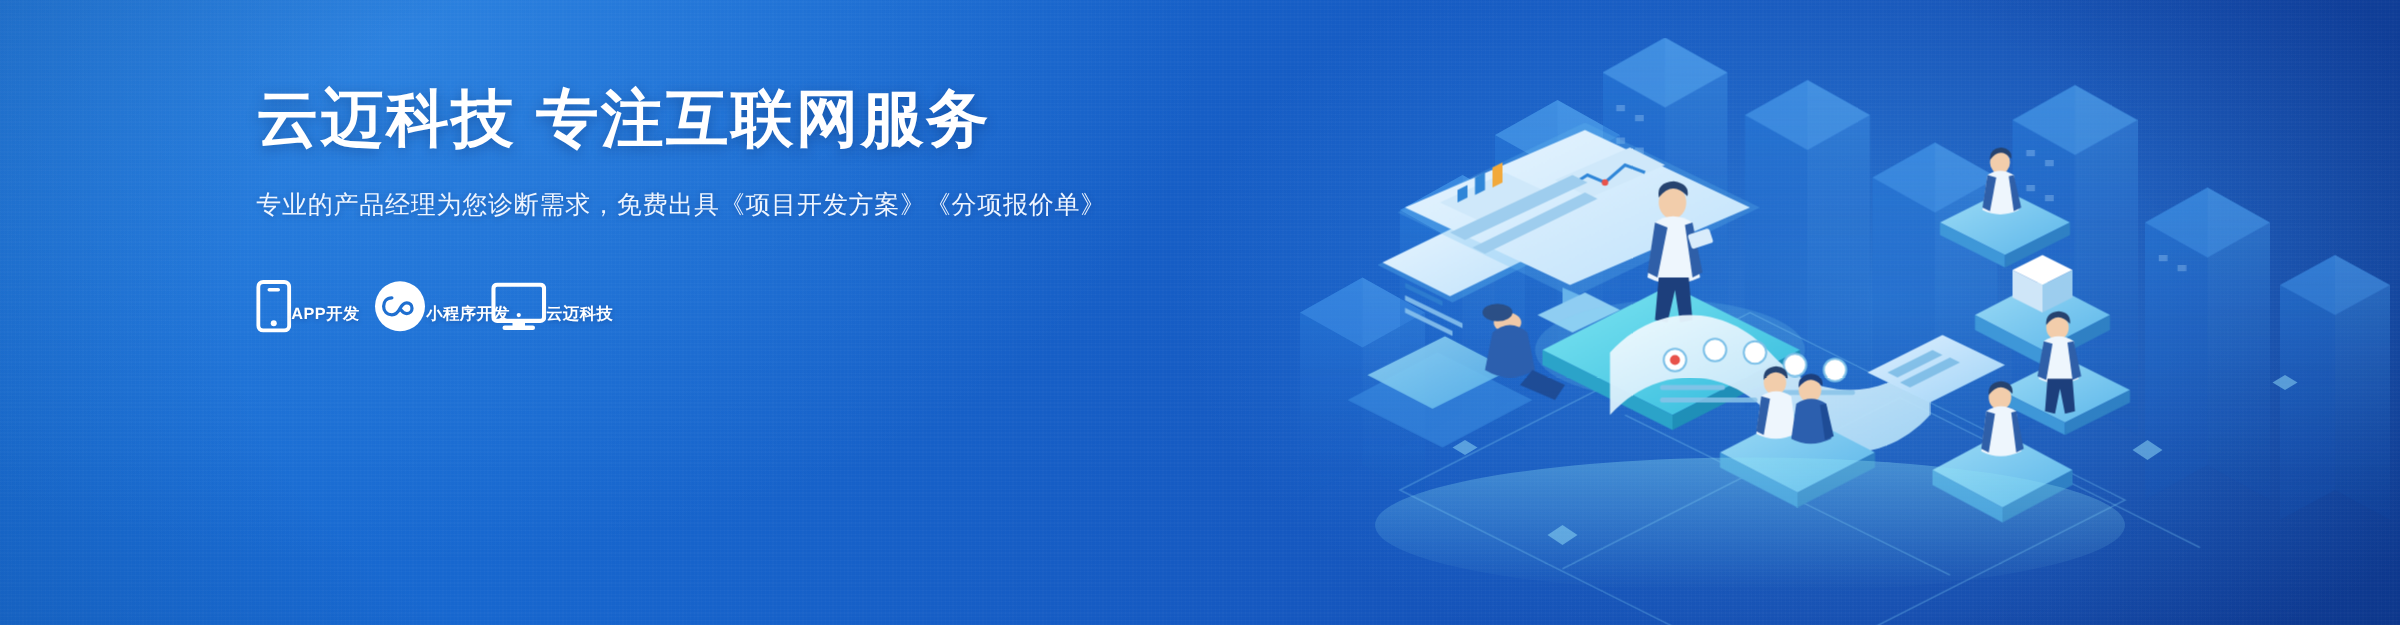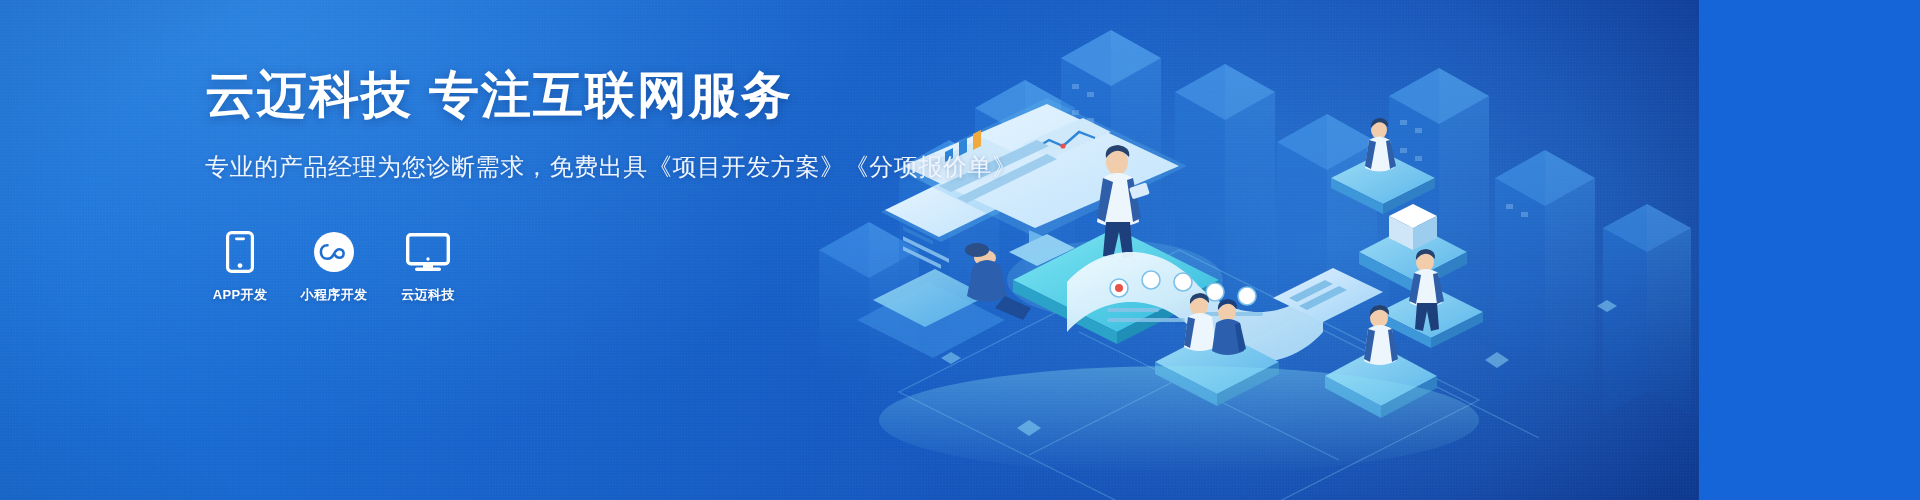--- a/index.html
+++ b/index.html
@@ -2,21 +2,21 @@
 <html><head>
 <meta charset="utf-8">
 <style>
   html,body{margin:0;padding:0;}
   body{
     width:1920px;height:500px;overflow:hidden;
     font-family:"Liberation Sans","DejaVu Sans",sans-serif;
     background:#1565d8;
   }
   .banner{
-    position:relative;width:1699px;height:500px;overflow:hidden;
+    position:relative;width:1920px;height:500px;overflow:hidden;
     background:
       radial-gradient(ellipse 900px 520px at 78% 48%, rgba(60,150,235,0.55) 0%, rgba(60,150,235,0) 62%),
       radial-gradient(ellipse 1100px 700px at 16% 6%, rgba(70,160,240,0.42) 0%, rgba(70,160,240,0) 60%),
       linear-gradient(118deg,#1b72d8 0%,#1767cf 28%,#1558c0 58%,#1246a8 82%,#0f3c96 100%);
   }
   
   .banner:before{
     content:"";position:absolute;inset:0;pointer-events:none;
     background-image:
       repeating-linear-gradient(0deg, rgba(255,255,255,0.022) 0 1px, rgba(0,0,0,0) 1px 3px),
@@ -29,29 +29,29 @@
   }
 
   
   .content{position:absolute;left:205px;top:66px;width:720px;z-index:6;}
   .headline{
     font-size:50px;font-weight:bold;color:#ffffff;letter-spacing:2px;
     line-height:1.16;white-space:nowrap;
     text-shadow:0 2px 10px rgba(4,34,92,0.35);
   }
   .sub{
-    margin-top:24px;color:#eef5ff;font-size:24px;line-height:1.62;
+    margin-top:24px;color:#eef5ff;font-size:20px;line-height:1.62;
     letter-spacing:.6px;white-space:nowrap;
     text-shadow:0 1px 5px rgba(4,34,92,0.28);
   }
   .sub div{margin:0;}
 
   
   .services{display:flex;align-items:flex-end;margin-top:42px;}
-  .svc{display:flex;flex-direction:column;align-items:center;width:70px;margin-right:24px;}
+  .svc{display:flex;flex-direction:row;align-items:center;width:70px;margin-right:24px;}
   .svc .ic{height:44px;display:flex;align-items:flex-end;justify-content:center;}
   .svc .lb{
     margin-top:13px;color:#ffffff;font-size:13px;font-weight:bold;
     letter-spacing:.4px;white-space:nowrap;
     text-shadow:0 1px 4px rgba(4,34,92,0.3);
   }
   svg{display:block;}
 
   
   .art{position:absolute;right:0;top:0;width:920px;height:500px;z-index:4;}

